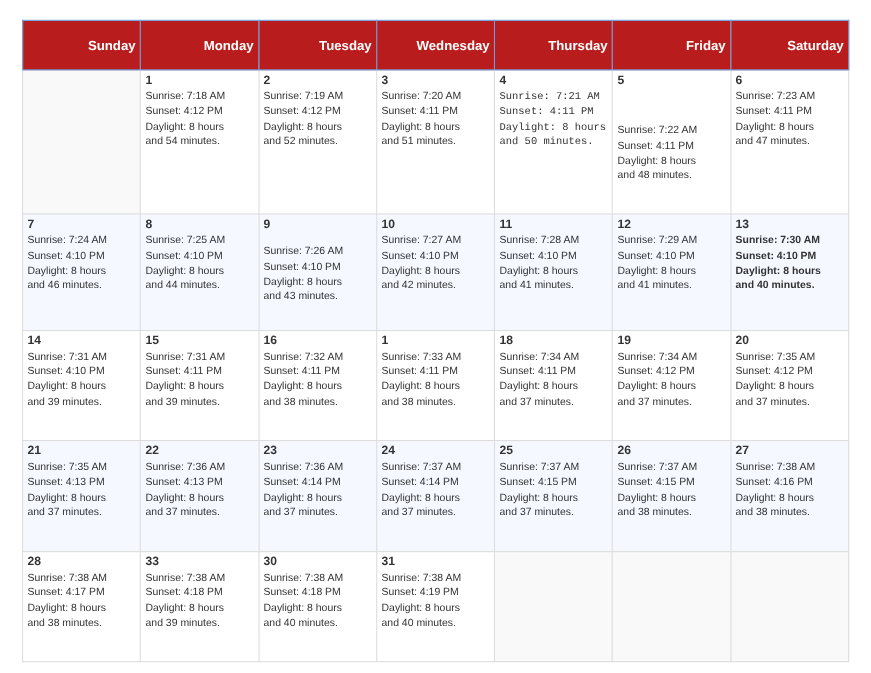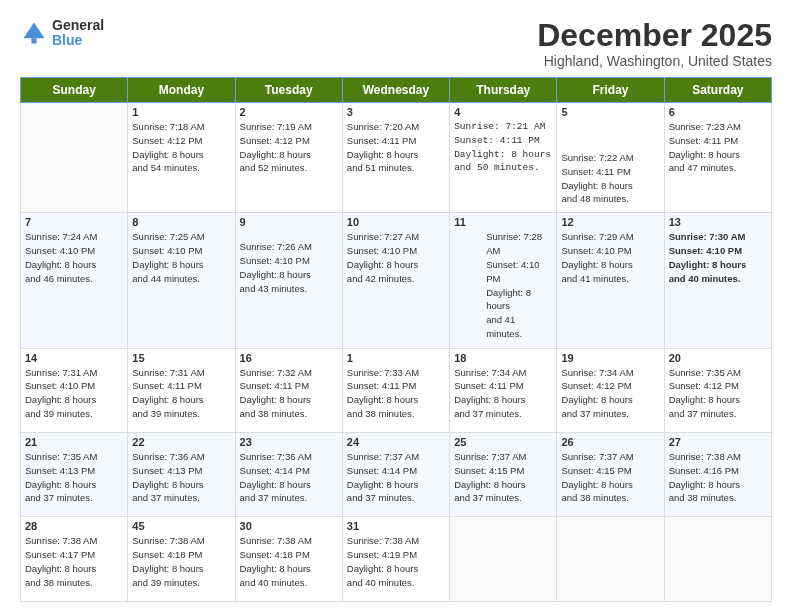--- a/index.html
+++ b/index.html
@@ -61,26 +61,26 @@
       color: #555;
     }
     .calendar {
       flex: 1;
       border: 1px solid #ccc;
       border-collapse: collapse;
       width: 100%;
       table-layout: fixed;
     }
     .calendar th {
-      background: #4d7c0f;
+      background: #b91c1c;
       color: #fff;
       font-size: 12px;
       font-weight: bold;
-      padding: 5px 4px;
-      text-align: center;
+      padding: 15px 4px;
+      text-align: right;
       border: 1px solid #6a9fdb;
     }
     .calendar td {
       vertical-align: top;
       border: 1px solid #ddd;
       padding: 3px 4px;
       font-size: 9.5px;
       color: #333;
       height: 82px;
       background: #fff;
@@ -101,36 +101,20 @@
     .day-info {
       font-size: 9.5px;
       line-height: 1.45;
       color: #333;
     }
   </style>
 </head>
 <body>
 
 <div class="page">
-  <div class="header">
-    <div class="logo">
-      <svg class="logo-icon" viewBox="0 0 32 32">
-        <polygon points="16,4 28,22 4,22" fill="#4a90d9"></polygon>
-        <rect x="13" y="22" width="6" height="6" fill="#4a90d9"></rect>
-      </svg>
-      <div class="logo-text">
-        <span class="logo-general">General</span>
-        <span class="logo-blue">Blue</span>
-      </div>
-    </div>
-    <div class="title-block">
-      <h1>December 2025</h1>
-      <p>Highland, Washington, United States</p>
-    </div>
-  </div>
 
   <table class="calendar">
     <thead>
       <tr>
         <th>Sunday</th>
         <th>Monday</th>
         <th>Tuesday</th>
         <th>Wednesday</th>
         <th>Thursday</th>
         <th>Friday</th>
@@ -207,21 +191,21 @@
           </td>
           <td>
             <span class="day-num">10</span>
             <div class="day-info" style="white-space: pre-line;">Sunrise: 7:27 AM
 Sunset: 4:10 PM
 Daylight: 8 hours
 and 42 minutes.</div>
           </td>
           <td>
             <span class="day-num">11</span>
-            <div class="day-info" style="white-space: pre-line; margin-left: 32px;">Sunrise: 7:28 AM
+            <div class="day-info" style="white-space: pre-line;">Sunrise: 7:28 AM
 Sunset: 4:10 PM
 Daylight: 8 hours
 and 41 minutes.</div>
           </td>
           <td>
             <span class="day-num">12</span>
             <div class="day-info" style="white-space: pre-line;">Sunrise: 7:29 AM
 Sunset: 4:10 PM
 Daylight: 8 hours
 and 41 minutes.</div>
@@ -338,21 +322,21 @@
         </tr>
         <tr>
           <td>
             <span class="day-num">28</span>
             <div class="day-info" style="white-space: pre-line;">Sunrise: 7:38 AM
 Sunset: 4:17 PM
 Daylight: 8 hours
 and 38 minutes.</div>
           </td>
           <td>
-            <span class="day-num">45</span>
+            <span class="day-num">33</span>
             <div class="day-info" style="white-space: pre-line;">Sunrise: 7:38 AM
 Sunset: 4:18 PM
 Daylight: 8 hours
 and 39 minutes.</div>
           </td>
           <td>
             <span class="day-num">30</span>
             <div class="day-info" style="white-space: pre-line;">Sunrise: 7:38 AM
 Sunset: 4:18 PM
 Daylight: 8 hours

